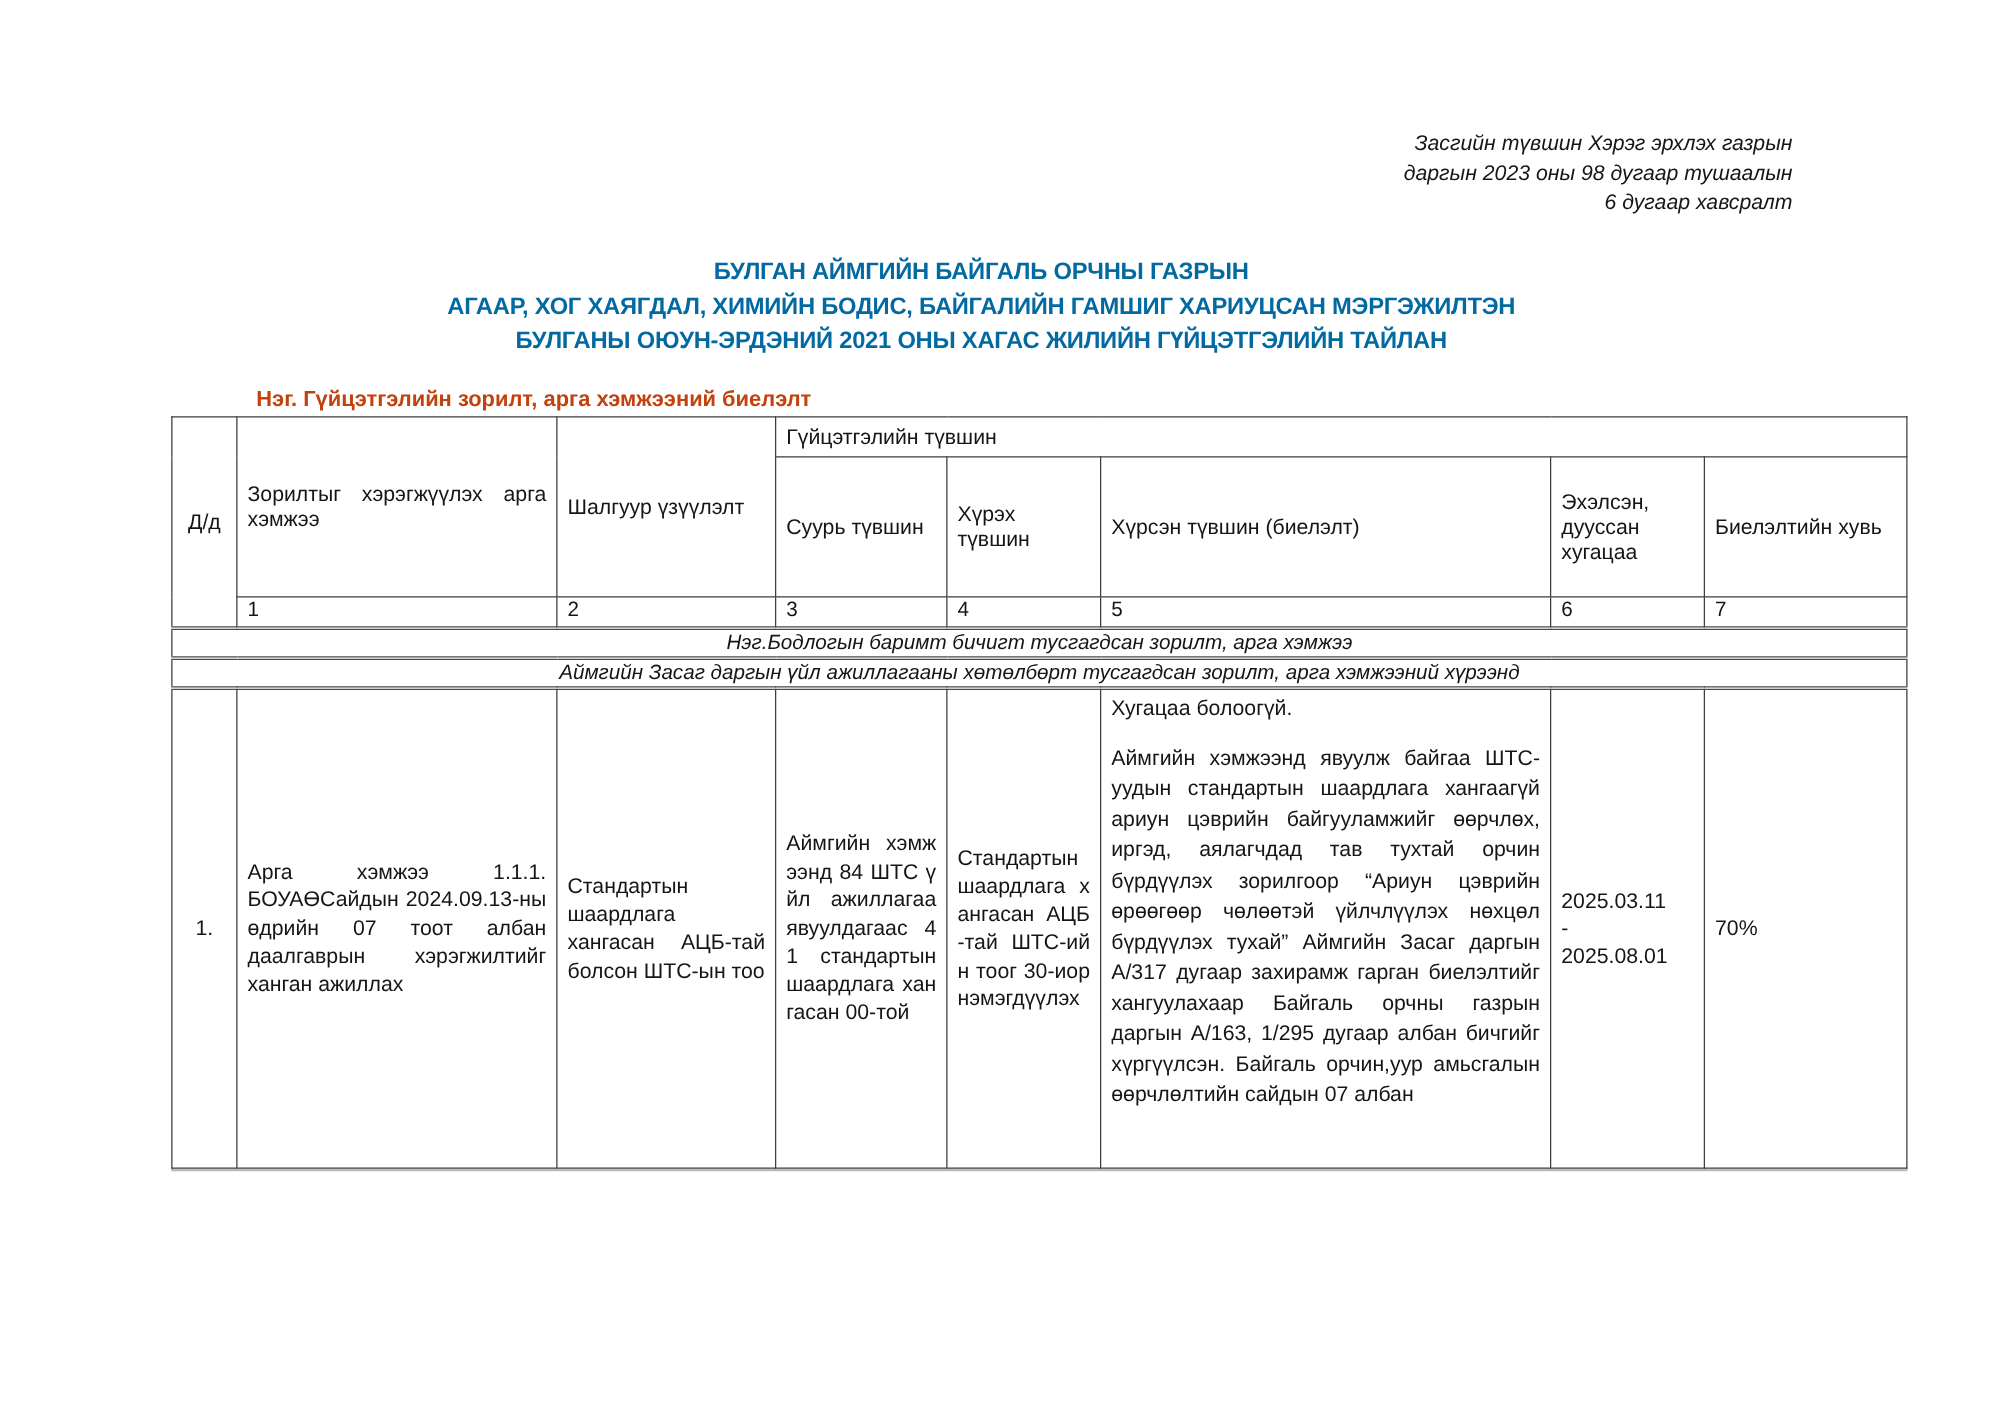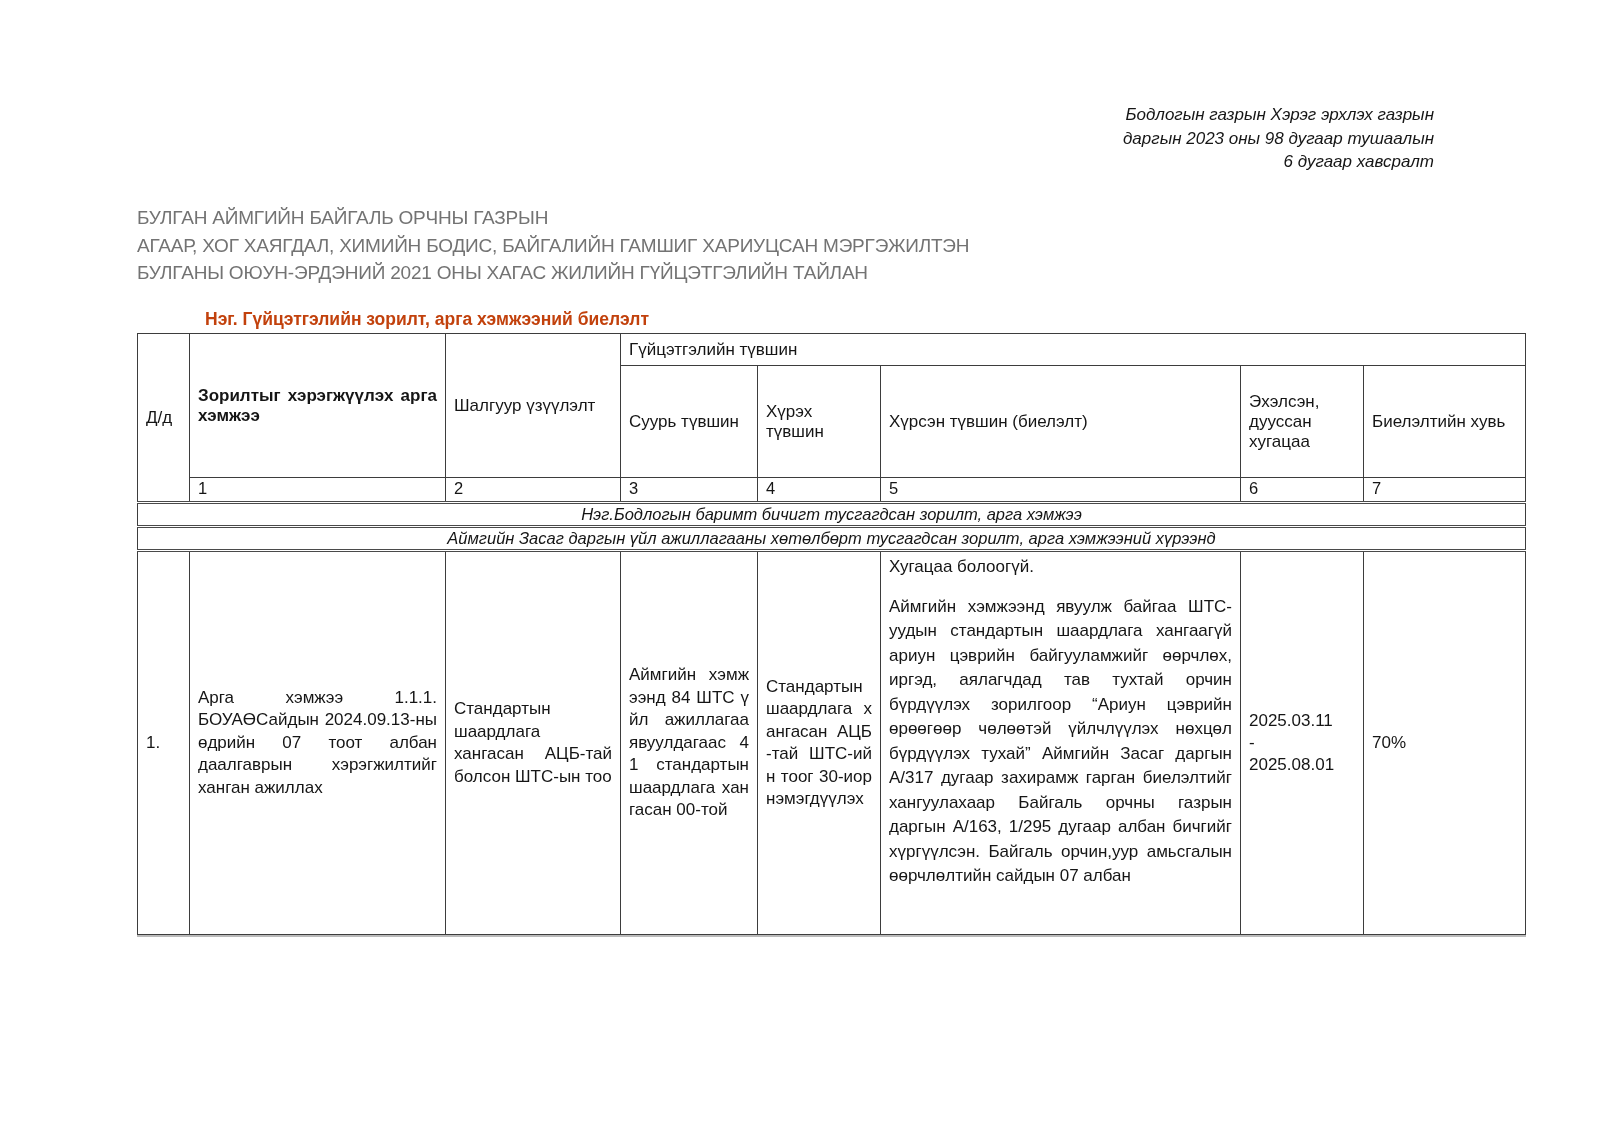--- a/index.html
+++ b/index.html
@@ -23,25 +23,26 @@
     line-height: 23.5px;
     color: #161616;
   }
 
   
   .title-block {
     position: absolute;
     top: 204px;
     left: 137px;
     width: 1296px;
-    font-weight: normal;
+    text-align: center;
+    font-weight: bold;
     font-size: 19px;
     line-height: 27.5px;
     letter-spacing: -0.2px;
-    color: #737373;
+    color: #0369a1;
   }
 
   
   .section-heading {
     position: absolute;
     top: 309px;
     left: 205px;
     font-weight: bold;
     font-size: 17.5px;
     color: #c2410c;
@@ -64,24 +65,24 @@
     padding: 2px 8px;
     vertical-align: middle;
     overflow: hidden;
   }
   tr.hrow-a  { height: 32px; }
   tr.hrow-b  { height: 112px; }
   tr.numrow  { height: 25px; }
   tr.bandrow { height: 24px; }
   tr.datarow { height: 384px; }
 
-  td.c-center { }
+  td.c-center { text-align: center; }
   td.c-left   { text-align: left; }
 
-  td.h-measure { text-align: justify; padding: 2px 10px; font-weight: bold; }
+  td.h-measure { text-align: justify; padding: 2px 10px; }
   td.h-group   { padding-left: 9px; }
 
   tr.numrow td {
     vertical-align: top;
     font-size: 16.5px;
     padding: 1px 8px;
   }
 
   tr.bandrow td {
     border-top: 3px double #4a4a4a;
@@ -103,21 +104,21 @@
 
   .achieved-wrap { height: 376px; overflow: hidden; line-height: 24.5px; }
   .achieved-status { margin-bottom: 15px; text-align: left; }
 </style>
 </head>
 <body>
 
 <div class="page">
 
   <div class="ref-block">
-    <div>Бодлогын газрын Хэрэг эрхлэх газрын</div>
+    <div>Засгийн түвшин Хэрэг эрхлэх газрын</div>
     <div>даргын 2023 оны 98 дугаар тушаалын</div>
     <div>6 дугаар хавсралт</div>
   </div>
 
   <div class="title-block">
     <div>БУЛГАН АЙМГИЙН БАЙГАЛЬ ОРЧНЫ ГАЗРЫН</div>
     <div>АГААР, ХОГ ХАЯГДАЛ, ХИМИЙН БОДИС, БАЙГАЛИЙН ГАМШИГ ХАРИУЦСАН МЭРГЭЖИЛТЭН</div>
     <div>БУЛГАНЫ ОЮУН-ЭРДЭНИЙ 2021 ОНЫ ХАГАС ЖИЛИЙН ГҮЙЦЭТГЭЛИЙН ТАЙЛАН</div>
   </div>
 

